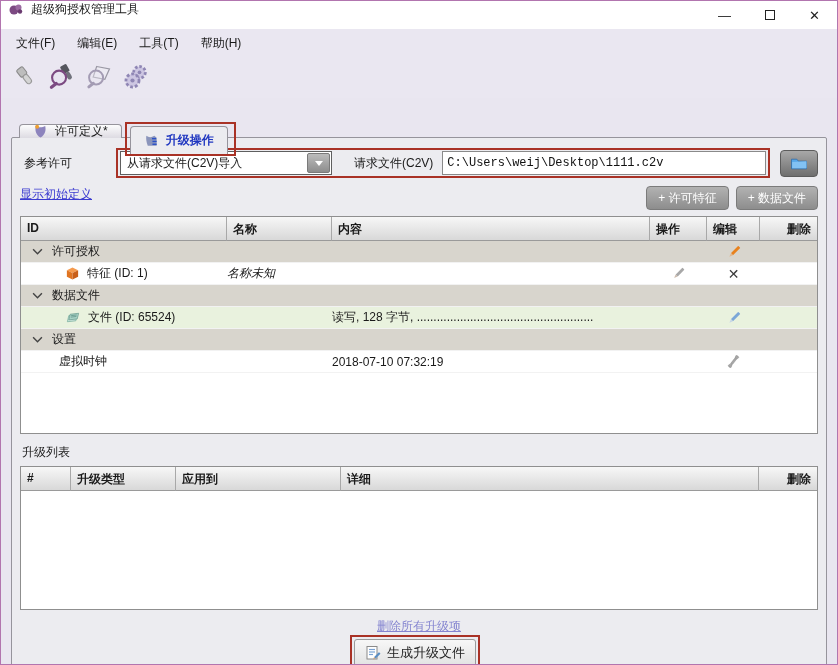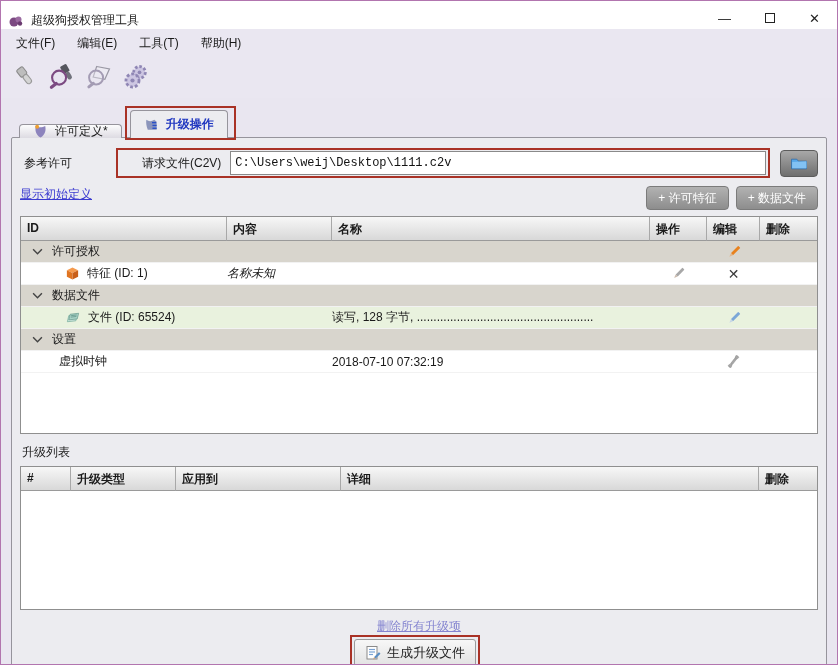--- a/index.html
+++ b/index.html
@@ -2,41 +2,41 @@
 <html><head>
 <meta charset="utf-8">
 <style>
   * { margin:0; padding:0; box-sizing:border-box; }
   html,body { width:838px; height:665px; }
   body { font-family:"Liberation Sans","DejaVu Sans",sans-serif; font-size:12px; color:#1a1a1a; }
 
   .window { width:838px; height:665px; border:1px solid #b275af; display:flex; flex-direction:column; background:#fff; overflow:hidden; }
 
   
-  .titlebar { height:22px; background:#ffffff; display:flex; align-items:flex-end; padding-left:7px; flex:0 0 auto;margin-top:6px; }
+  .titlebar { height:28px; background:#ffffff; display:flex; align-items:flex-start; padding-left:7px; flex:0 0 auto; }
   .titlebar .ttl { margin-left:7px; font-size:12px; }
   .win-controls { margin-left:auto; display:flex; height:100%; }
   .win-btn { width:45px; height:100%; display:flex; align-items:center; justify-content:center; color:#222; font-size:13px; cursor:default; }
   .max-glyph { width:10px; height:10px; border:1px solid #222; display:inline-block; }
 
   
   .menubar { height:27px; background:#eae7f1; display:flex; align-items:flex-end; padding-left:4px; flex:0 0 auto; }
   .menu-item { padding:4px 11px; }
 
   
   .toolbar { height:42px; background:#eae7f1; display:flex; align-items:center; padding-left:8px; gap:5px; flex:0 0 auto; }
   .tool-btn { width:32px; height:32px; display:flex; align-items:center; justify-content:center; }
 
   
   .content { flex:1; background:#e9e6f0; padding:6px 10px 0; display:flex; flex-direction:column; position:relative; }
 
   .tabs { display:flex; align-items:flex-end; padding-left:8px; position:relative; z-index:2; margin-bottom:-1px; }
   .tab { display:flex; align-items:center; gap:7px; height:14px; padding:0 13px; background:linear-gradient(#fcfcfd,#dddbe2); border:1px solid #96949c; border-bottom:none; border-radius:4px 4px 0 0; margin-right:3px; }
   .tab.active { height:28px; background:#ececf0; font-weight:bold; color:#1f36c0; }
-  .tab-redwrap { border:2px solid #a93226; padding:2px 3px 0; display:flex; align-items:flex-end; position:relative; top:2px; background:transparent; }
+  .tab-redwrap { border:2px solid #a93226; padding:2px 3px 0; display:flex; align-items:flex-end; position:relative; top:18px; background:transparent; }
 
   .panel { border:1px solid #96949c; background:#ececf0; border-radius:2px; flex:1; margin-bottom:8px; padding:8px 8px 4px; display:flex; flex-direction:column; position:relative; z-index:1; }
 
   
   .ref-row { display:flex; align-items:center; margin-top:2px; }
   .ref-label { width:96px; padding-left:4px; }
   .red-wrap { border:2px solid #a93226; display:flex; align-items:center; padding:1px 2px; }
   .ref-red { flex:1; gap:0; }
   .select { width:212px; height:24px; border:1px solid #5f5f5f; background:#fff; display:flex; align-items:center; padding-left:6px; }
   .dd-btn { margin-left:auto; width:23px; height:20px; margin-right:1px; background:linear-gradient(#bcbcbc,#8d8d8d); border:1px solid #7a7a7a; border-radius:2px; display:flex; align-items:center; justify-content:center; }
@@ -49,21 +49,21 @@
   .row2 { display:flex; align-items:flex-start; margin-top:8px; }
   .link { color:#3b3bd0; text-decoration:underline; cursor:pointer; }
   .link.light { color:#8585d0; }
   .row2 .spacer { flex:1; }
   .gray-btn { height:24px; padding:0 11px; margin-left:7px; background:linear-gradient(#b2b2b2,#8d8d8d); border:1px solid #7b7b7b; border-radius:4px; color:#fff; display:flex; align-items:center; font-size:12px; }
 
   
   .lic-table { margin-top:6px; border:1px solid #8f8f8f; background:#fff; height:218px; display:flex; flex-direction:column; overflow:hidden; }
   .lic-grid { display:grid; grid-template-columns:206px 105px 1fr 57px 53px 57px; }
   .th { background:linear-gradient(#f7f7f7,#d8d8d8); border-right:1px solid #a8a8a8; border-bottom:1px solid #9a9a9a; font-weight:bold; padding:4px 6px; height:24px; }
-  .th:last-child { border-right:none; }
+  .th:last-child { border-right:none;text-align:right; }
   .trow { height:22px; align-items:center; border-bottom:1px solid #f2f2f2; }
   .trow.group { background:#d8d5cd; }
   .trow.hl { background:#e9f2de; }
   .cell { display:flex; align-items:center; height:100%; overflow:hidden; white-space:nowrap; }
   .cell.center { justify-content:center; }
   .chev { margin-left:11px; margin-right:9px; display:flex; }
   .item-ind { margin-left:44px; margin-right:7px; display:flex; }
   .clock-ind { margin-left:38px; }
   .name-it { font-style:italic; font-family:"Liberation Serif","DejaVu Serif",serif; }
   .dots { overflow:hidden; text-overflow:clip; }
@@ -187,20 +187,26 @@
           <span>升级操作</span>
         </div>
       </div>
     </div>
 
     <div class="panel">
 
       <div class="ref-row">
         <span class="ref-label">参考许可</span>
         <div class="red-wrap ref-red">
+          <div class="select">
+            <span>从请求文件(C2V)导入</span>
+            <span class="dd-btn">
+                <span class="dd-arrow"></span>
+              </span>
+          </div>
           <span class="file-label">请求文件(C2V)</span>
           <input class="file-input" type="text" value="C:\Users\weij\Desktop\1111.c2v" style="">
         </div>
         <div class="folder-btn">
           <span>
             <svg width="18" height="15" viewBox="0 0 16 14">
                 <path d="M1 3 h5 l1.4 1.8 H15 V12 H1 Z" fill="#57a8ea" stroke="#2d6ca8" stroke-width="0.7"></path>
                 <path d="M1.6 5.6 L15 5 V11.4 H1.6 Z" fill="#82c2f4"></path>
               </svg>
           </span>
@@ -210,22 +216,22 @@
       <div class="row2">
         <span class="link">显示初始定义</span>
         <span class="spacer"></span>
         <div class="gray-btn">+ 许可特征</div>
         <div class="gray-btn">+ 数据文件</div>
       </div>
 
       <div class="lic-table">
         <div class="lic-grid">
           <div class="th">ID</div>
+          <div class="th">名称</div>
           <div class="th">内容</div>
-          <div class="th">名称</div>
           <div class="th">操作</div>
           <div class="th">编辑</div>
           <div class="th">删除</div>
         </div>
 
         <div class="lic-grid trow group">
           <div class="cell">
             <span class="chev">
                 <svg width="11" height="7" viewBox="0 0 10 6">
                   <polyline points="1,1 5,5 9,1" fill="none" stroke="#444" stroke-width="1.3"></polyline>

